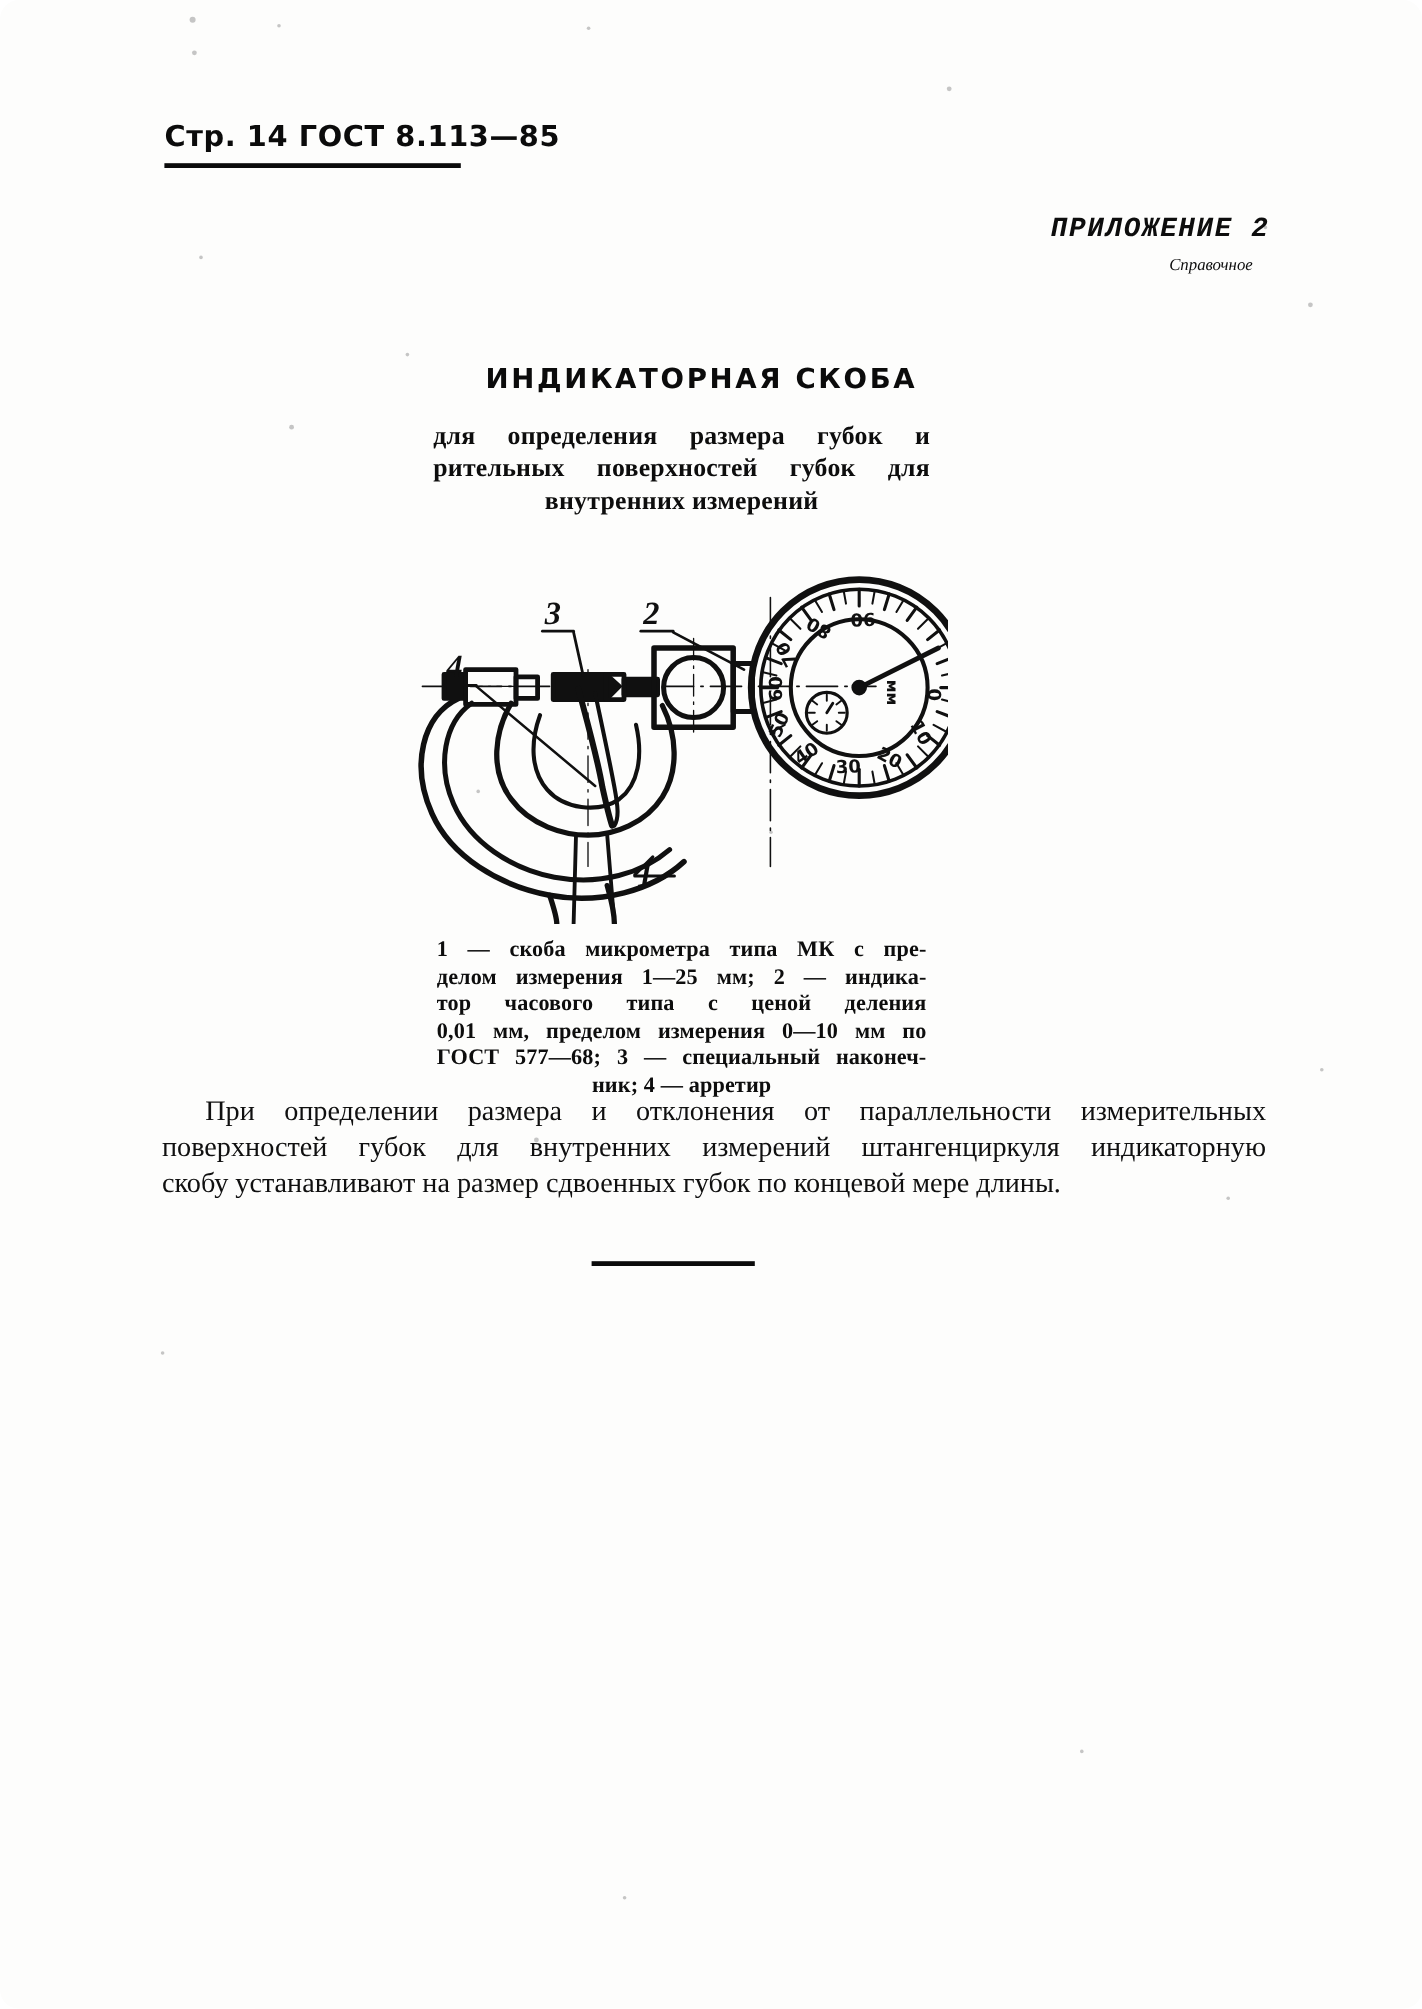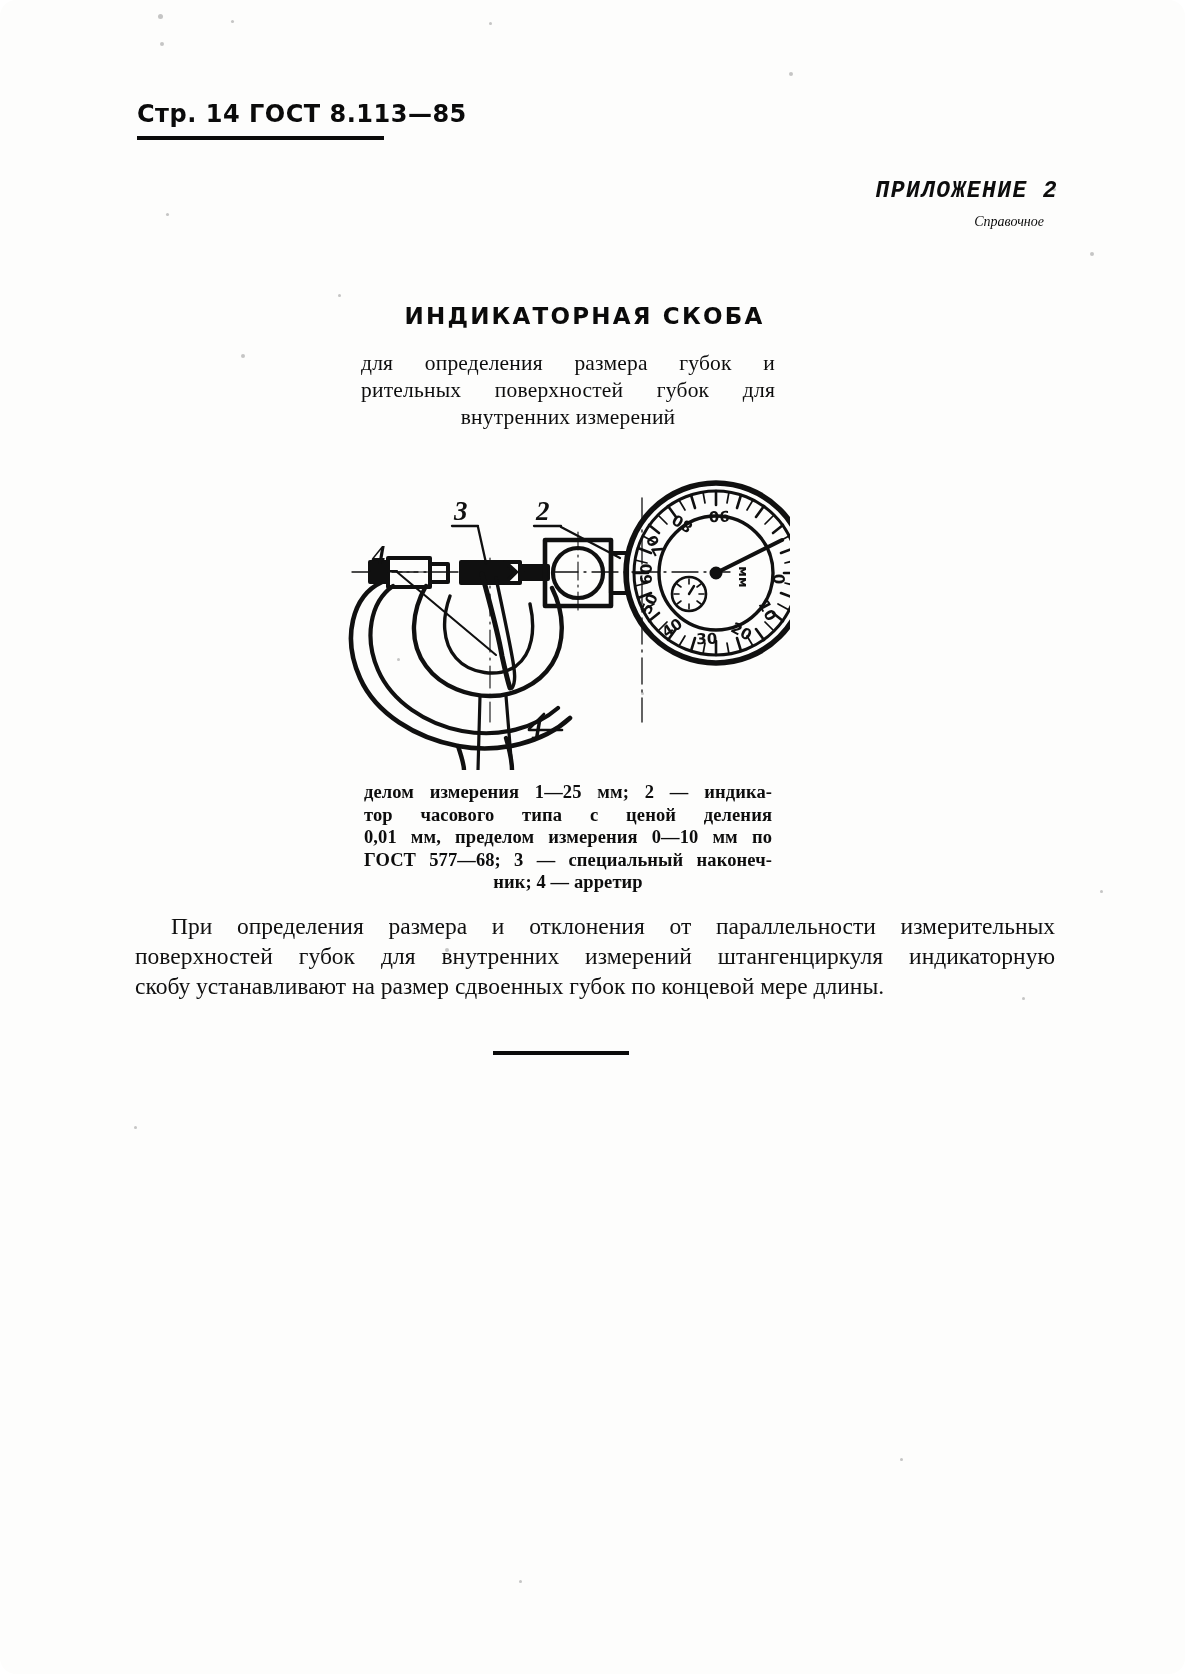--- a/index.html
+++ b/index.html
@@ -88,21 +88,21 @@
     font-size: 23px;
     letter-spacing: 2.2px;
     color: #0b0b0b;
   }
   .fig-subtitle {
     position: absolute;
     left: 361px;
     top: 350px;
     width: 414px;
     font-size: 21.5px;
-    font-weight: 400;
+    font-weight: 700;
     line-height: 27px;
     text-align: justify;
     text-align-last: center;
     color: #0d0d0d;
     letter-spacing: .2px;
   }
   .fig-subtitle .ln {
     display: block;
     text-align: justify;
     text-align-last: justify;
@@ -364,28 +364,29 @@
       <g fill="#101010" stroke="none" font-family="Liberation Serif, DejaVu Serif, serif" font-size="27" font-style="italic" font-weight="700">
         <text x="201" y="268">1</text>
         <text x="206" y="50">2</text>
         <text x="124" y="50">3</text>
         <text x="42" y="94">4</text>
       </g>
     </svg>
   </div>
 
   <div class="fig-caption">
+    <span class="ln">1 — скоба микрометра типа МК с пре-</span>
     <span class="ln">делом измерения 1—25 мм; 2 — индика-</span>
     <span class="ln">тор часового типа с ценой деления</span>
     <span class="ln">0,01 мм, пределом измерения 0—10 мм по</span>
     <span class="ln">ГОСТ 577—68; 3 — специальный наконеч-</span>
     <span class="ln last">ник; 4 — арретир</span>
   </div>
 
   <div class="body-par">
-    <span class="ln first">При определения размера и отклонения от параллельности измерительных</span>
+    <span class="ln first">При определении размера и отклонения от параллельности измерительных</span>
     <span class="ln">поверхностей губок для внутренних измерений штангенциркуля индикаторную</span>
     <span class="ln last">скобу устанавливают на размер сдвоенных губок по концевой мере длины.</span>
   </div>
 
   <div class="bottom-rule"></div>
 
 </div>
 
 </body></html>

